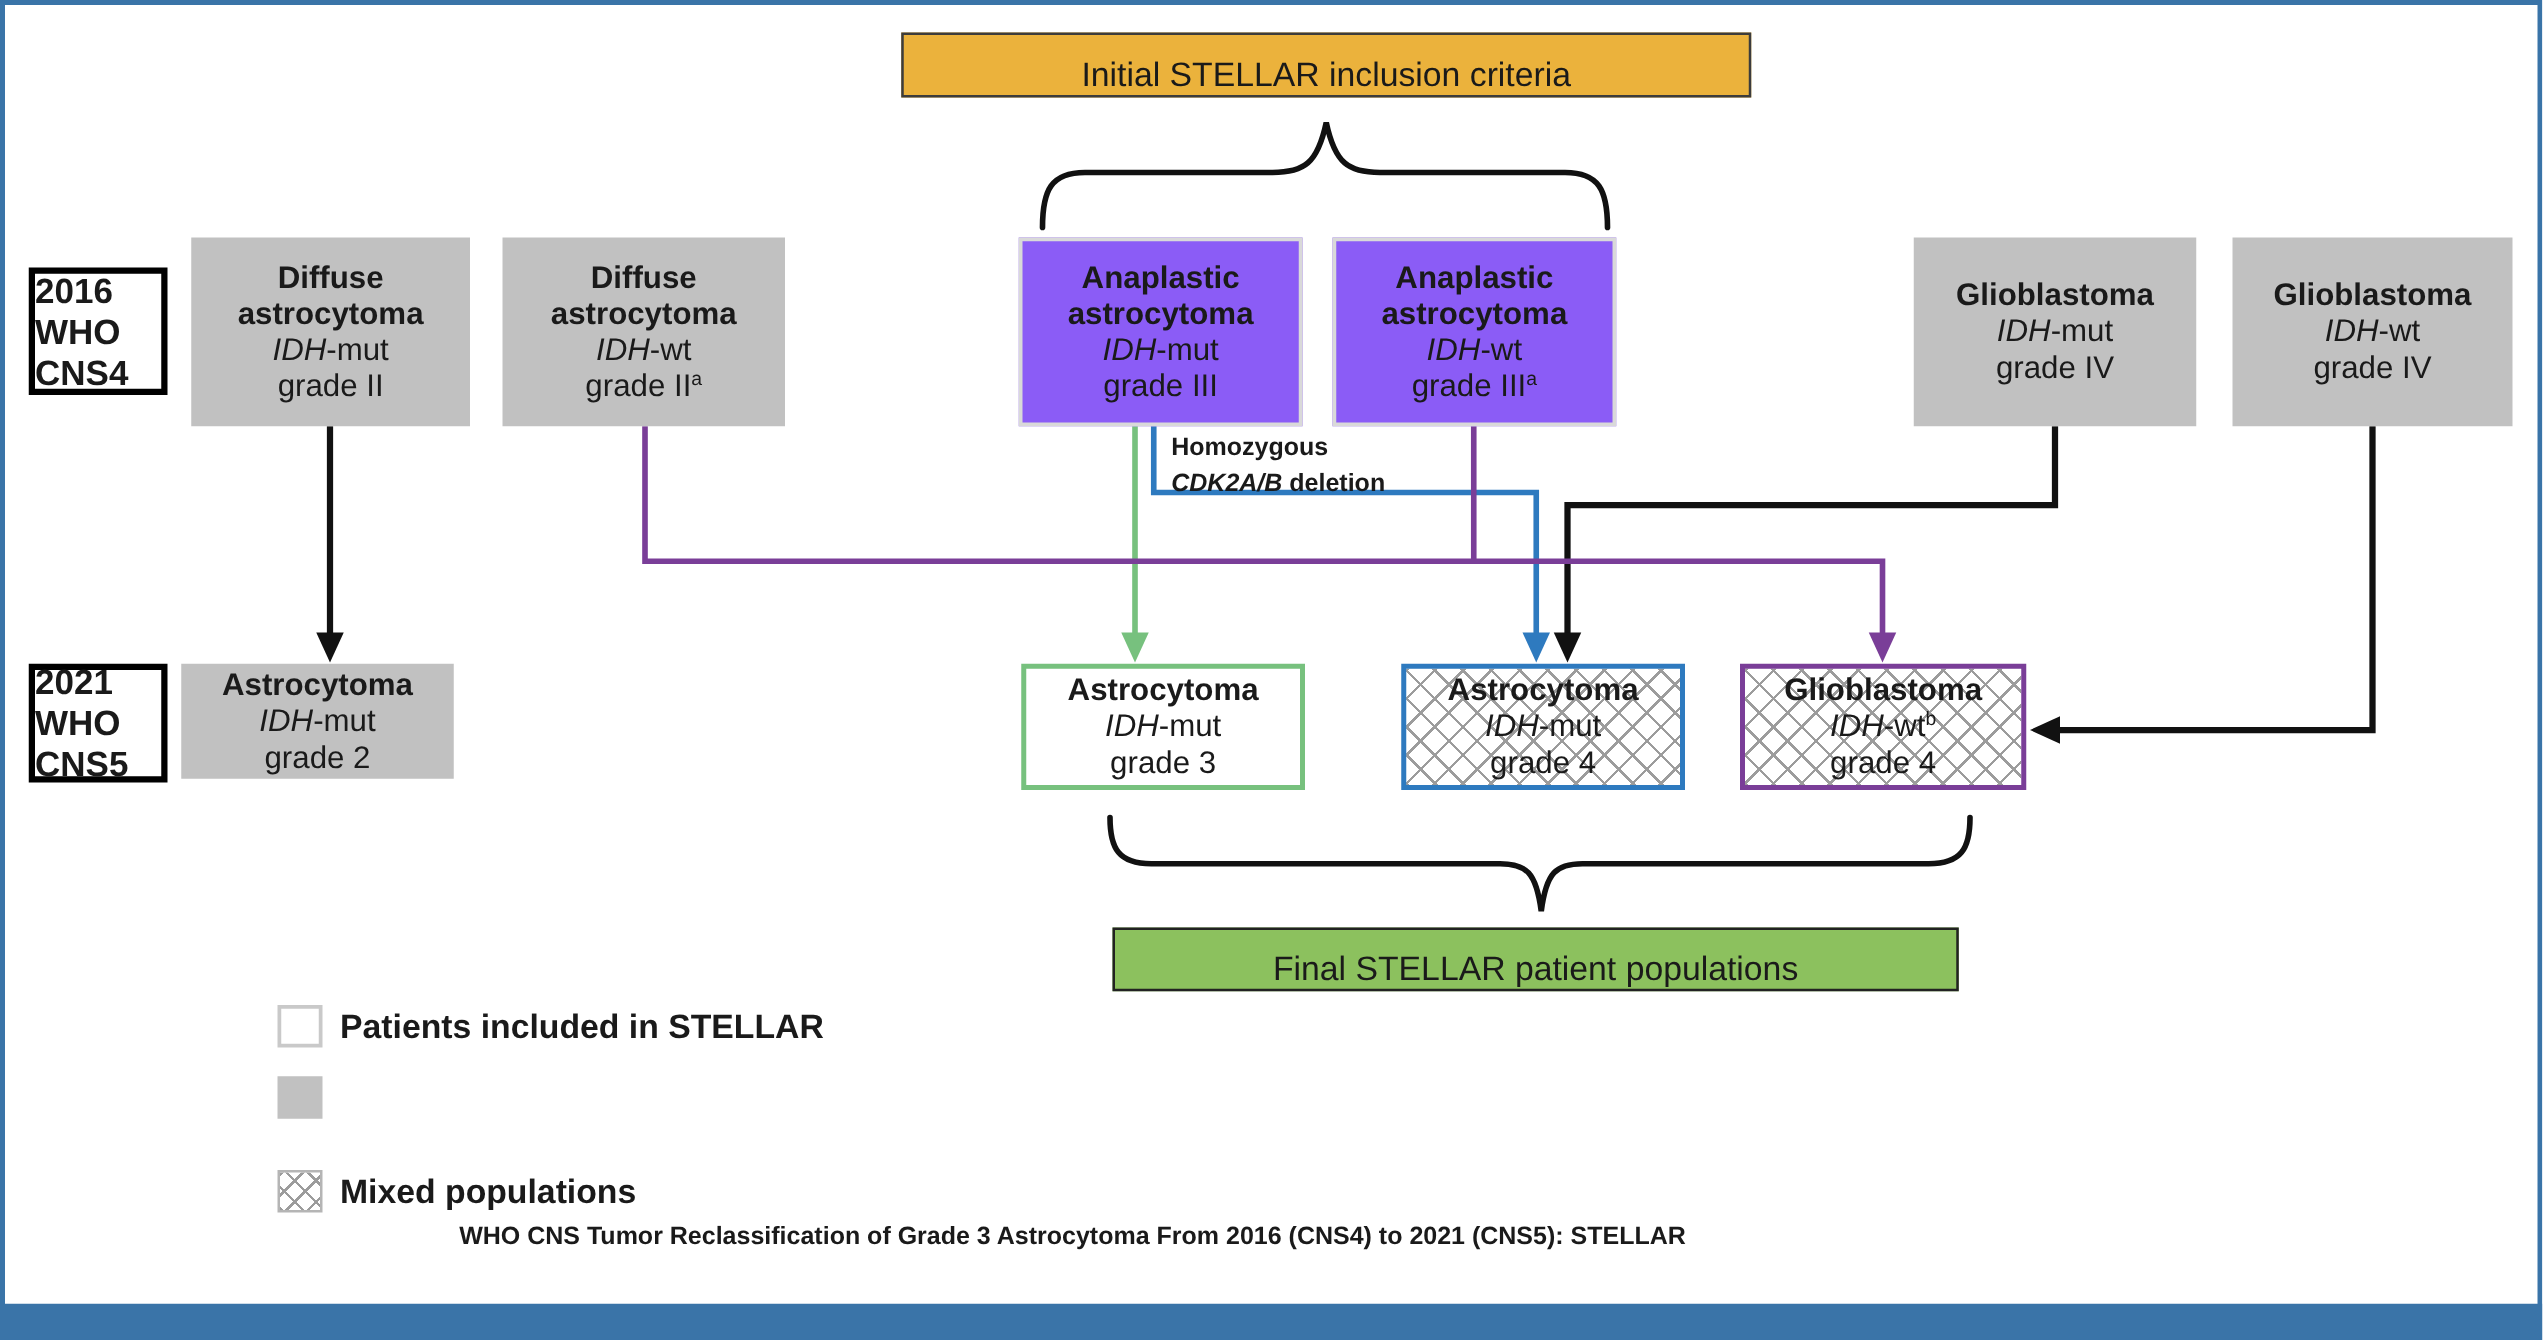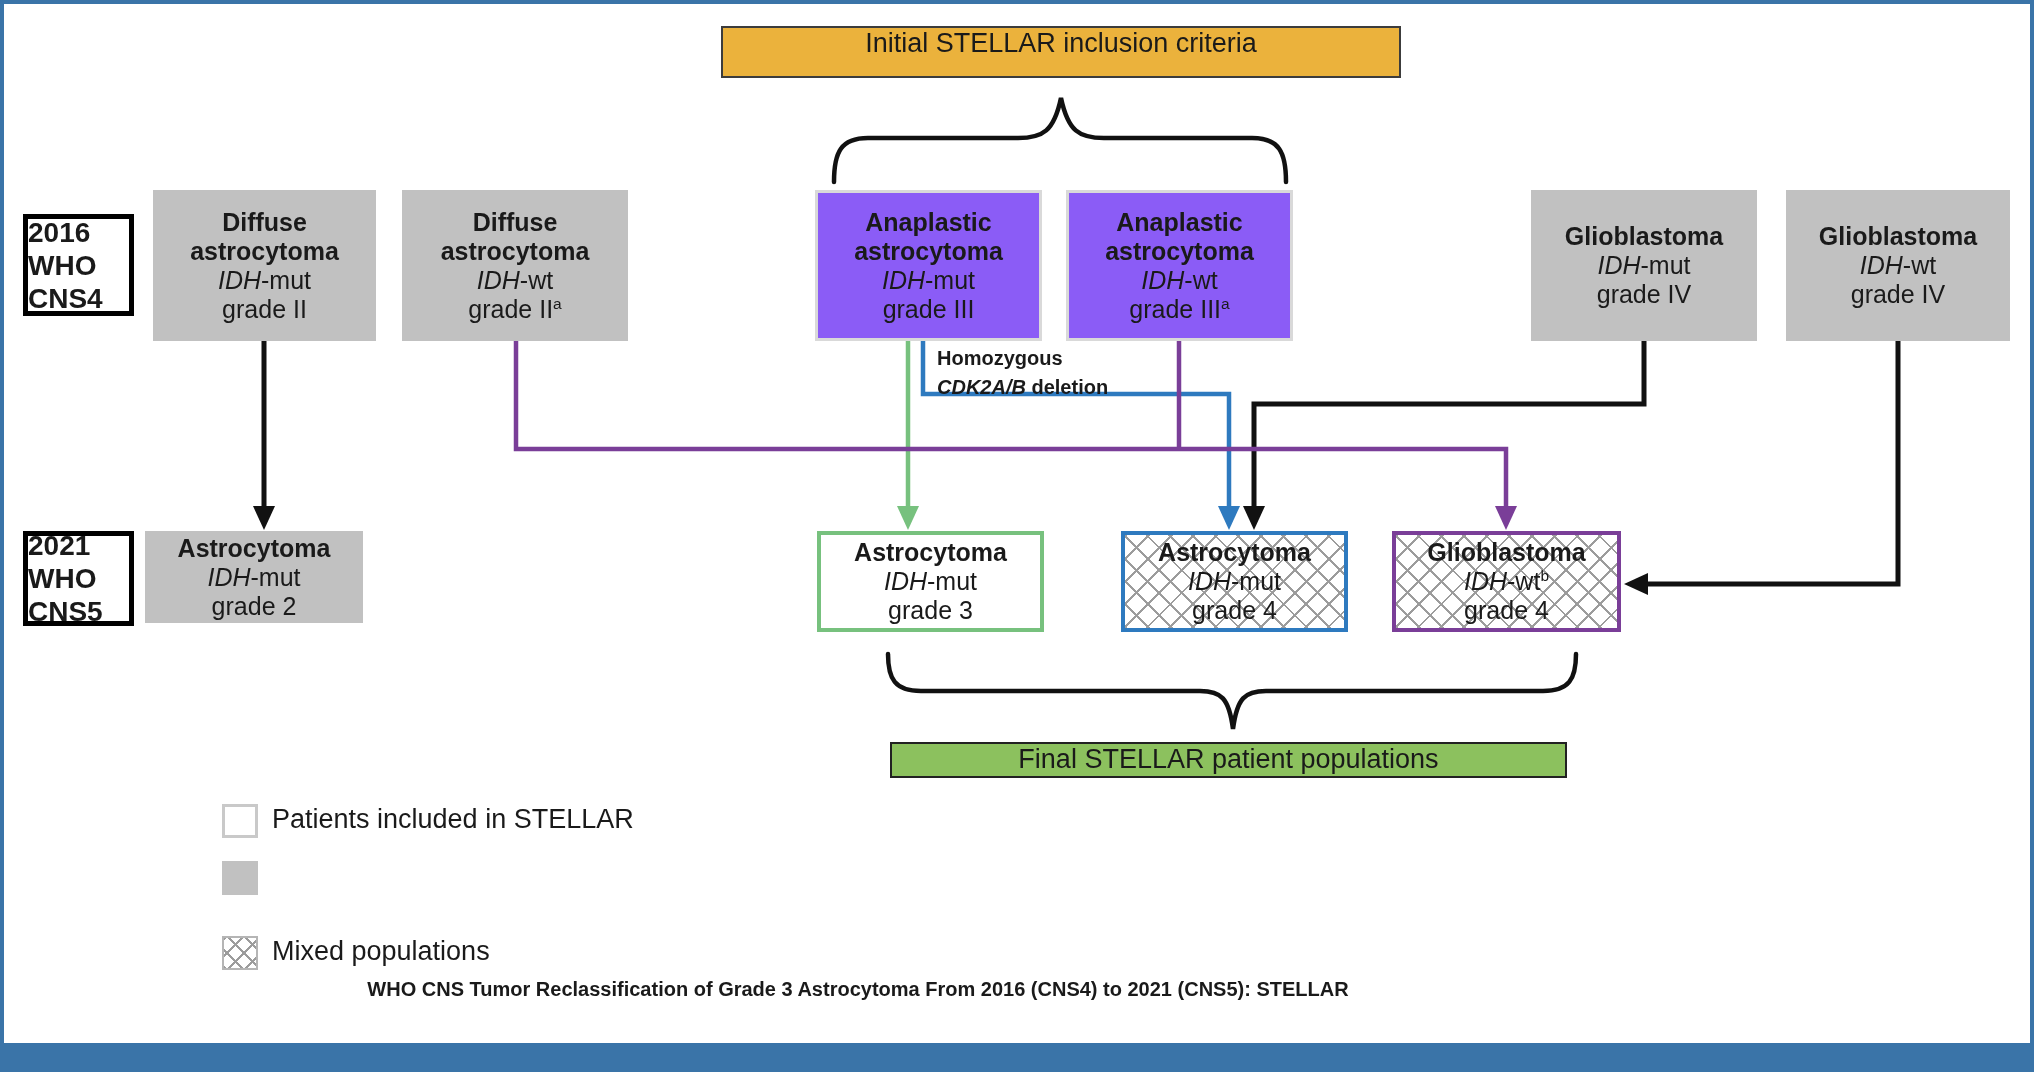--- a/index.html
+++ b/index.html
@@ -18,29 +18,29 @@
   .greenbox{background:#ffffff;border:4px solid #77c17e;}
   .hatch{background-color:#ffffff;
      background-image:repeating-linear-gradient(45deg,#9c9c9c 0 2px,transparent 2px 16px),
                       repeating-linear-gradient(135deg,#9c9c9c 0 2px,transparent 2px 16px);}
   .mixed-blue{border:4px solid #2e7abf;}
   .mixed-purple{border:4px solid #7a3e98;}
 
   .era{position:absolute;display:flex;flex-direction:column;justify-content:center;align-items:flex-start;
        background:#fff;border:5px solid #000;box-sizing:border-box;font-weight:bold;font-size:28px;line-height:33px;z-index:5;}
 
-  .banner{position:absolute;display:flex;align-items:flex-start;justify-content:center;
+  .banner{position:absolute;display:flex;align-items:flex-end;justify-content:center;
           box-sizing:border-box;font-size:27px;z-index:5;}
   .banner.orange{background:#ebb23c;border:2px solid #3c3c3c;}
   .banner.green{background:#8cc15e;border:2px solid #222;}
 
   .anno{position:absolute;left:937px;top:344px;font-size:20px;font-weight:bold;line-height:29px;z-index:6;}
 
   .legend{position:absolute;left:222px;top:804px;z-index:5;}
-  .lg-item{position:absolute;left:0;display:flex;align-items:flex-start;}
+  .lg-item{position:absolute;left:0;display:flex;align-items:center;font-weight:bold;}
   .lg-item .sw{width:36px;height:34px;box-sizing:border-box;margin-right:14px;flex:0 0 auto;}
   .sw.included{background:#fff;border:3px solid #c9c9c9;}
   .sw.excluded{background:#c1c1c1;}
   .sw.mixed{border:2px solid #b5b5b5;background-color:#fff;
      background-image:repeating-linear-gradient(45deg,#9c9c9c 0 2px,transparent 2px 12px),
                       repeating-linear-gradient(135deg,#9c9c9c 0 2px,transparent 2px 12px);}
   .lg-item .lb{font-size:27px;white-space:nowrap;}
 
   .title{position:absolute;left:0;top:978px;width:1716px;text-align:center;
          font-size:20px;font-weight:bold;z-index:5;}
@@ -74,21 +74,21 @@
     <path d="M516,341 L516,449 L1506,449 L1506,510" fill="none" stroke="#7a3e98" stroke-width="4.5"></path>
     <polygon points="1495,506 1517,506 1506,530" fill="#7a3e98"></polygon>
 
     <path d="M888,654 C888,679 895,691 921,691 L1200,691 C1221,691 1229,698 1233,729
              C1237,698 1245,691 1266,691 L1543,691 C1569,691 1576,679 1576,654" fill="none" stroke="#111" stroke-width="4.5" stroke-linecap="round"></path>
   </svg>
 
   <div class="banner orange" style="left:721px;top:26px;width:680px;height:52px;">
     <span>Initial STELLAR inclusion criteria</span>
   </div>
-  <div class="banner green" style="left:890px;top:742px;width:677px;height:36px;">
+  <div class="banner green" style="left:890px;top:742px;width:677px;height:51px;">
     <span>Final STELLAR patient populations</span>
   </div>
 
   <div class="era" style="left:23px;top:214px;width:111px;height:102px;">
     <div>2016</div>
     <div>WHO</div>
     <div>CNS4</div>
   </div>
   <div class="era" style="left:23px;top:531px;width:111px;height:95px;">
     <div>2021</div>

